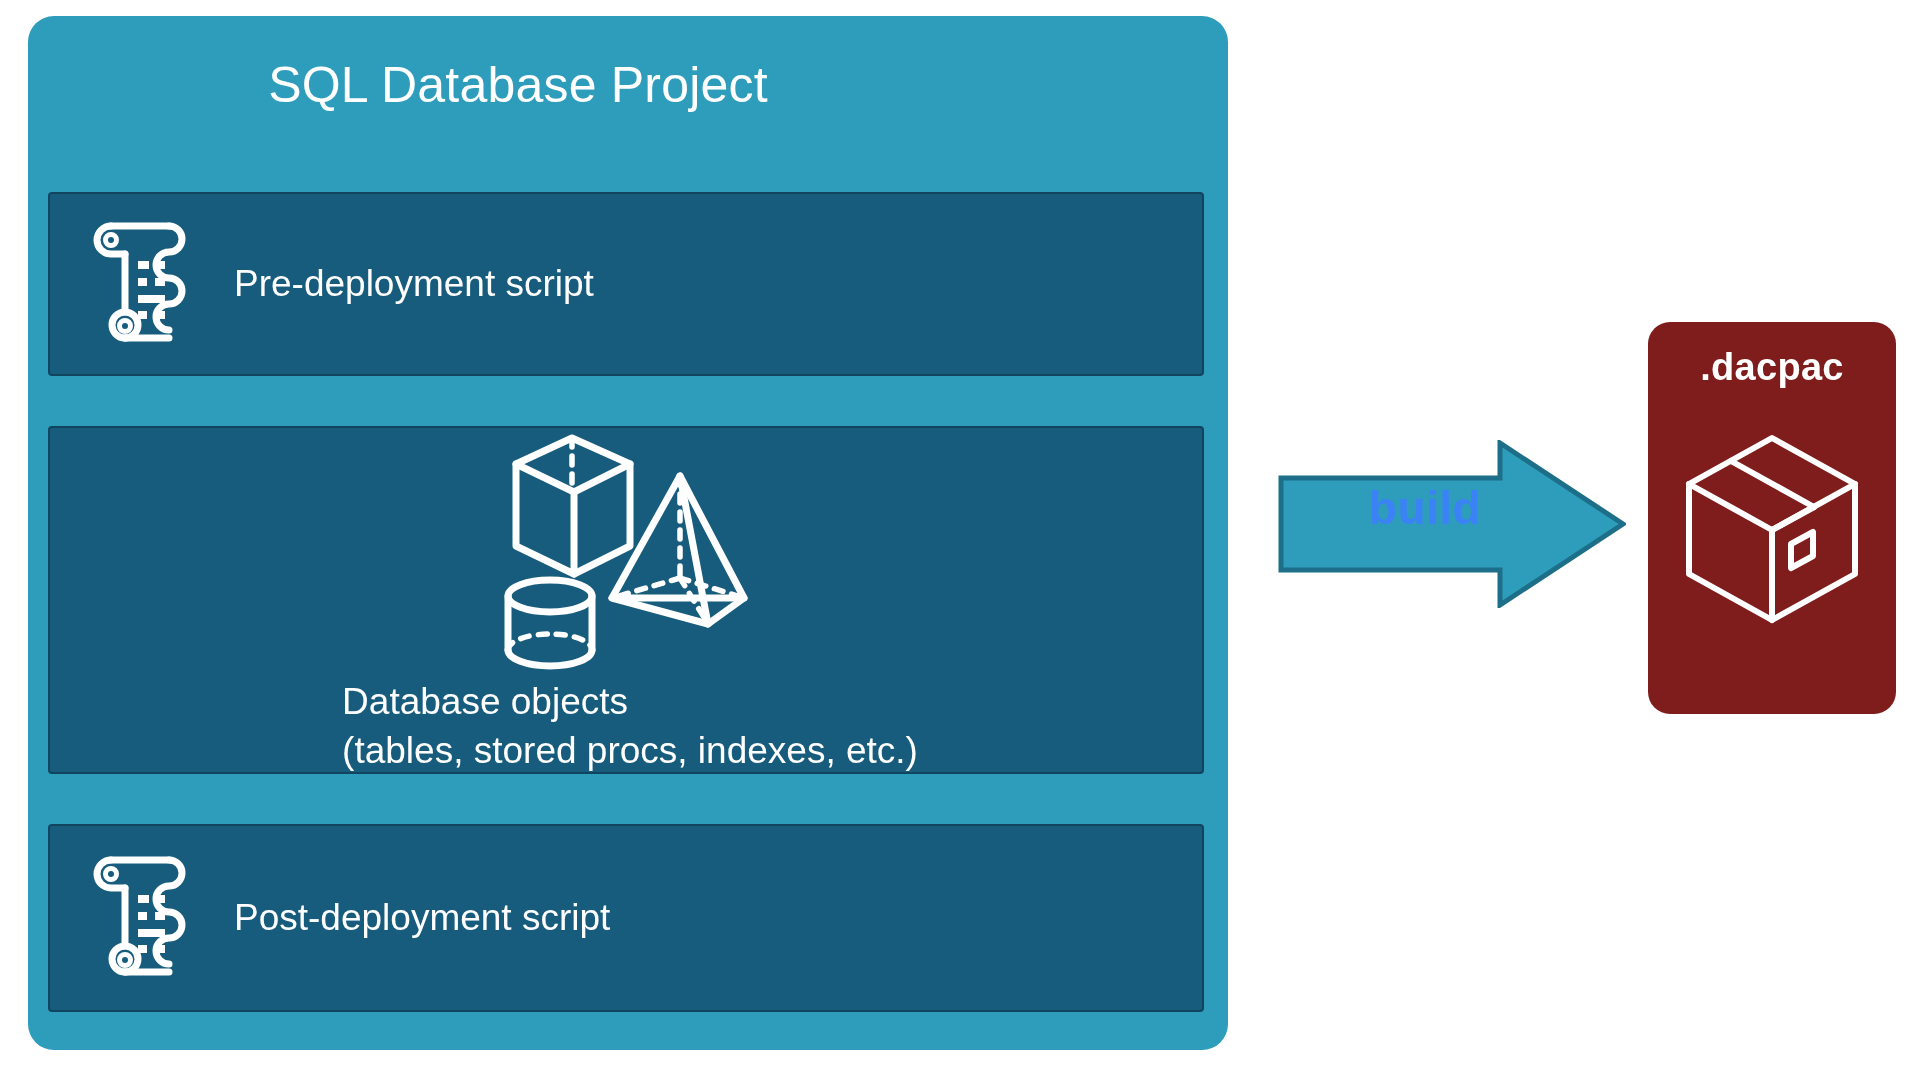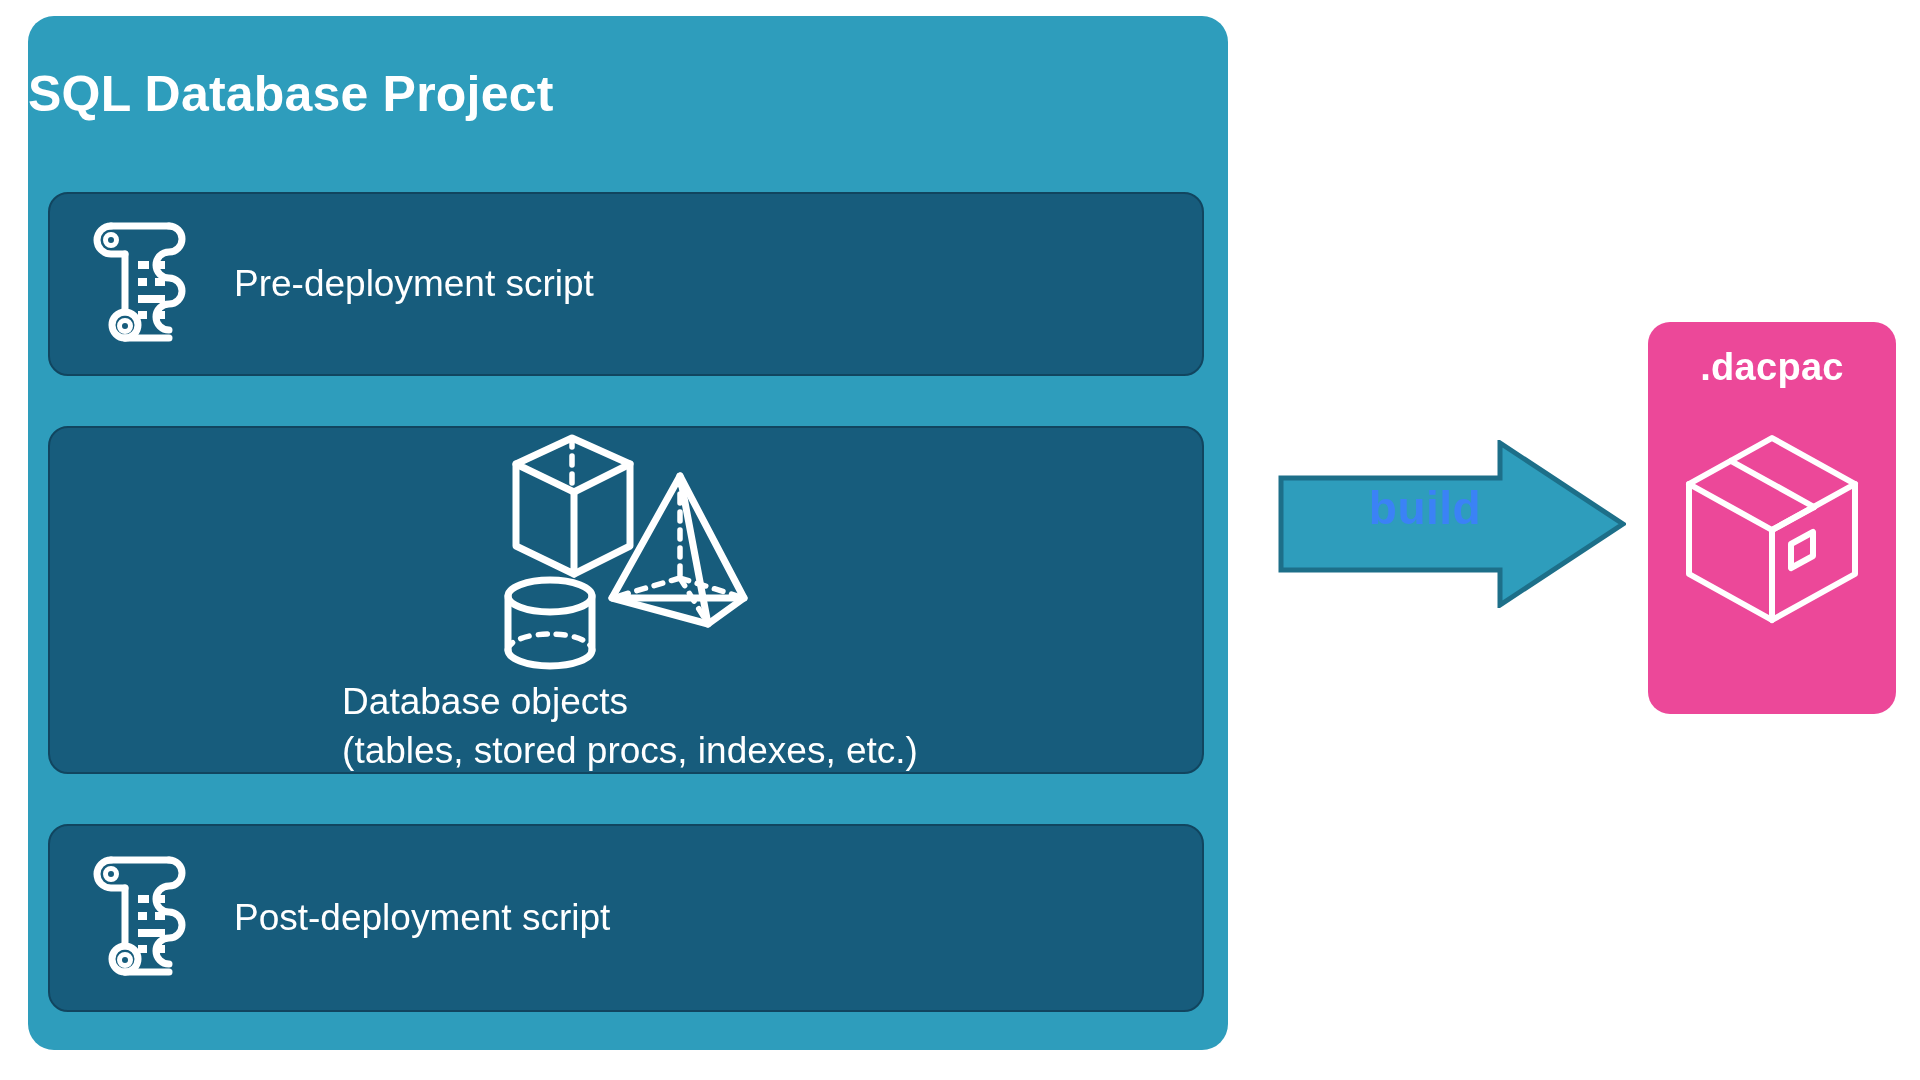--- a/index.html
+++ b/index.html
@@ -26,37 +26,37 @@
     background: #2e9dbc;
     border-radius: 26px;
     box-sizing: border-box;
   }
 
   #project-title {
     position: absolute;
     left: 0;
     top: 42px;
     width: 980px;
+    text-align: center;
     color: #ffffff;
     font-size: 50px;
-    font-weight: 700;
+    font-weight: 400;
     letter-spacing: 0.2px;
     line-height: 1.1;
     white-space: nowrap;
-    margin-top: 9px;
   }
 
   
   .section-card {
     position: absolute;
     left: 20px;
     width: 1156px;
     background: #175c7c;
     border: 2px solid #11455f;
-    border-radius: 20px;
+    border-radius: 4px;
     box-sizing: border-box;
     display: flex;
     align-items: center;
   }
   #card-pre  { top: 176px;  height: 184px; }
   #card-objects { top: 410px;  height: 348px; flex-direction: column; }
   #card-post { top: 808px;  height: 188px; }
 
   .card-icons {
     flex: 0 0 auto;
@@ -102,21 +102,21 @@
     letter-spacing: 0.5px;
   }
 
   
   #dacpac-box {
     position: absolute;
     left: 1648px;
     top: 322px;
     width: 248px;
     height: 392px;
-    background: #ec4899;
+    background: #7f1d1d;
     border-radius: 22px;
     box-sizing: border-box;
   }
   #dacpac-label {
     position: absolute;
     left: 0;
     top: 24px;
     width: 100%;
     text-align: center;
     color: #ffffff;

